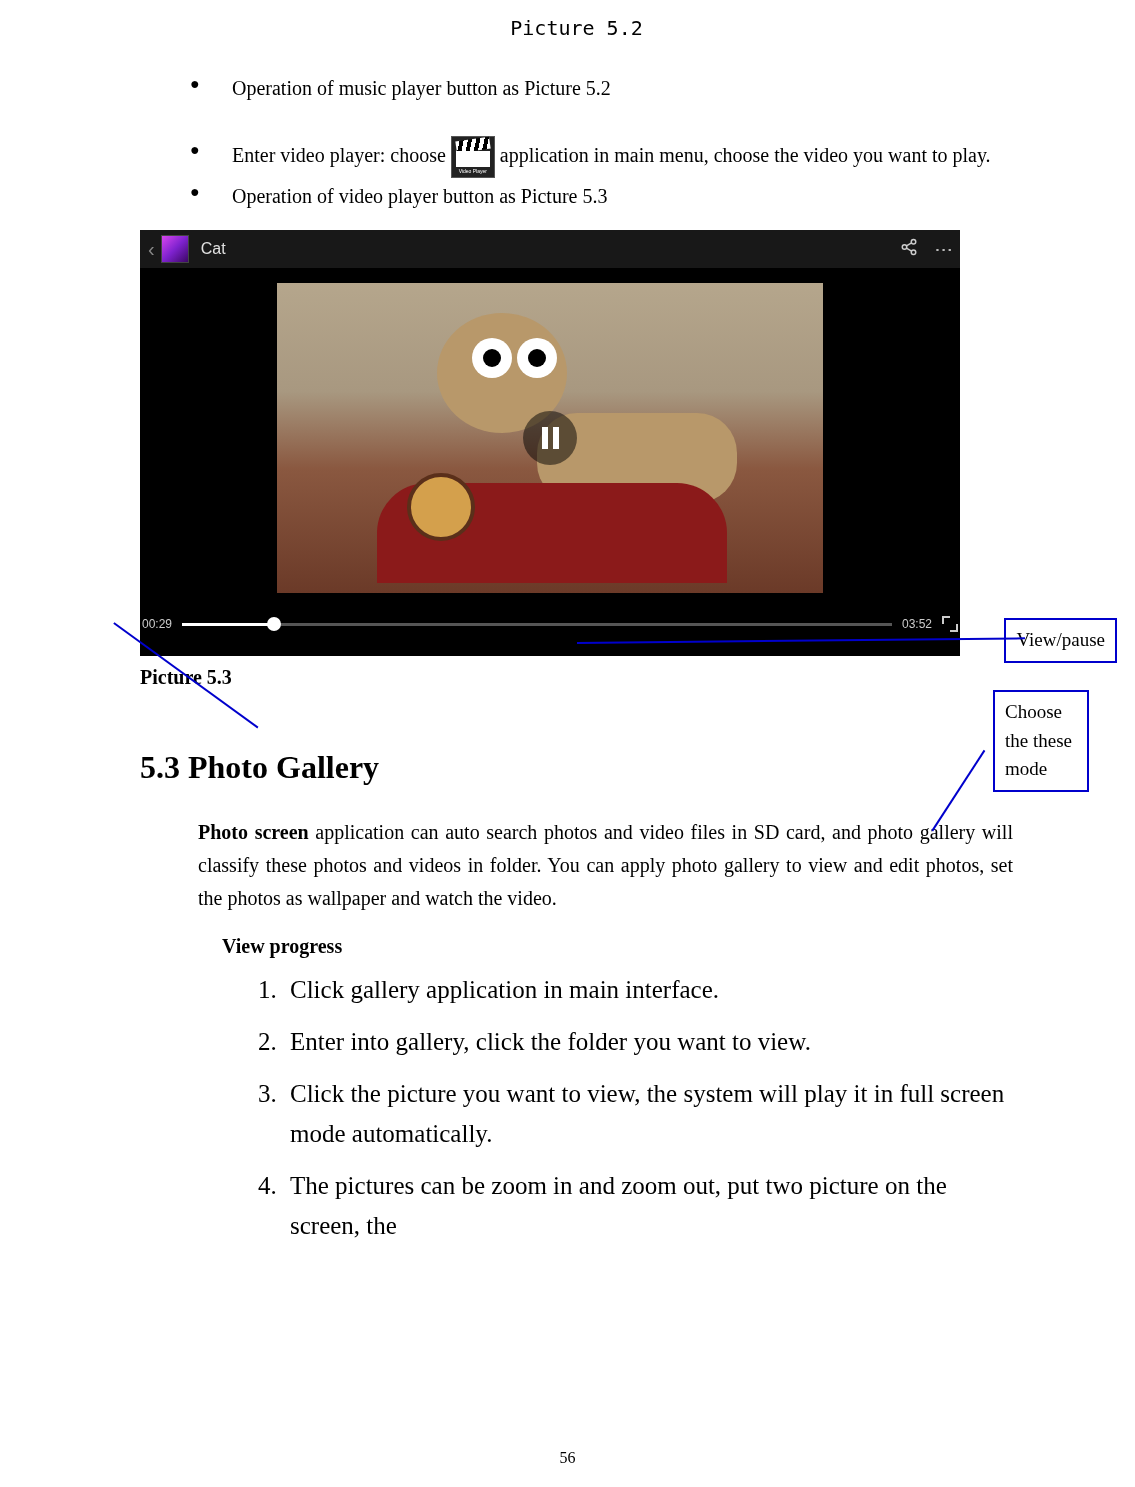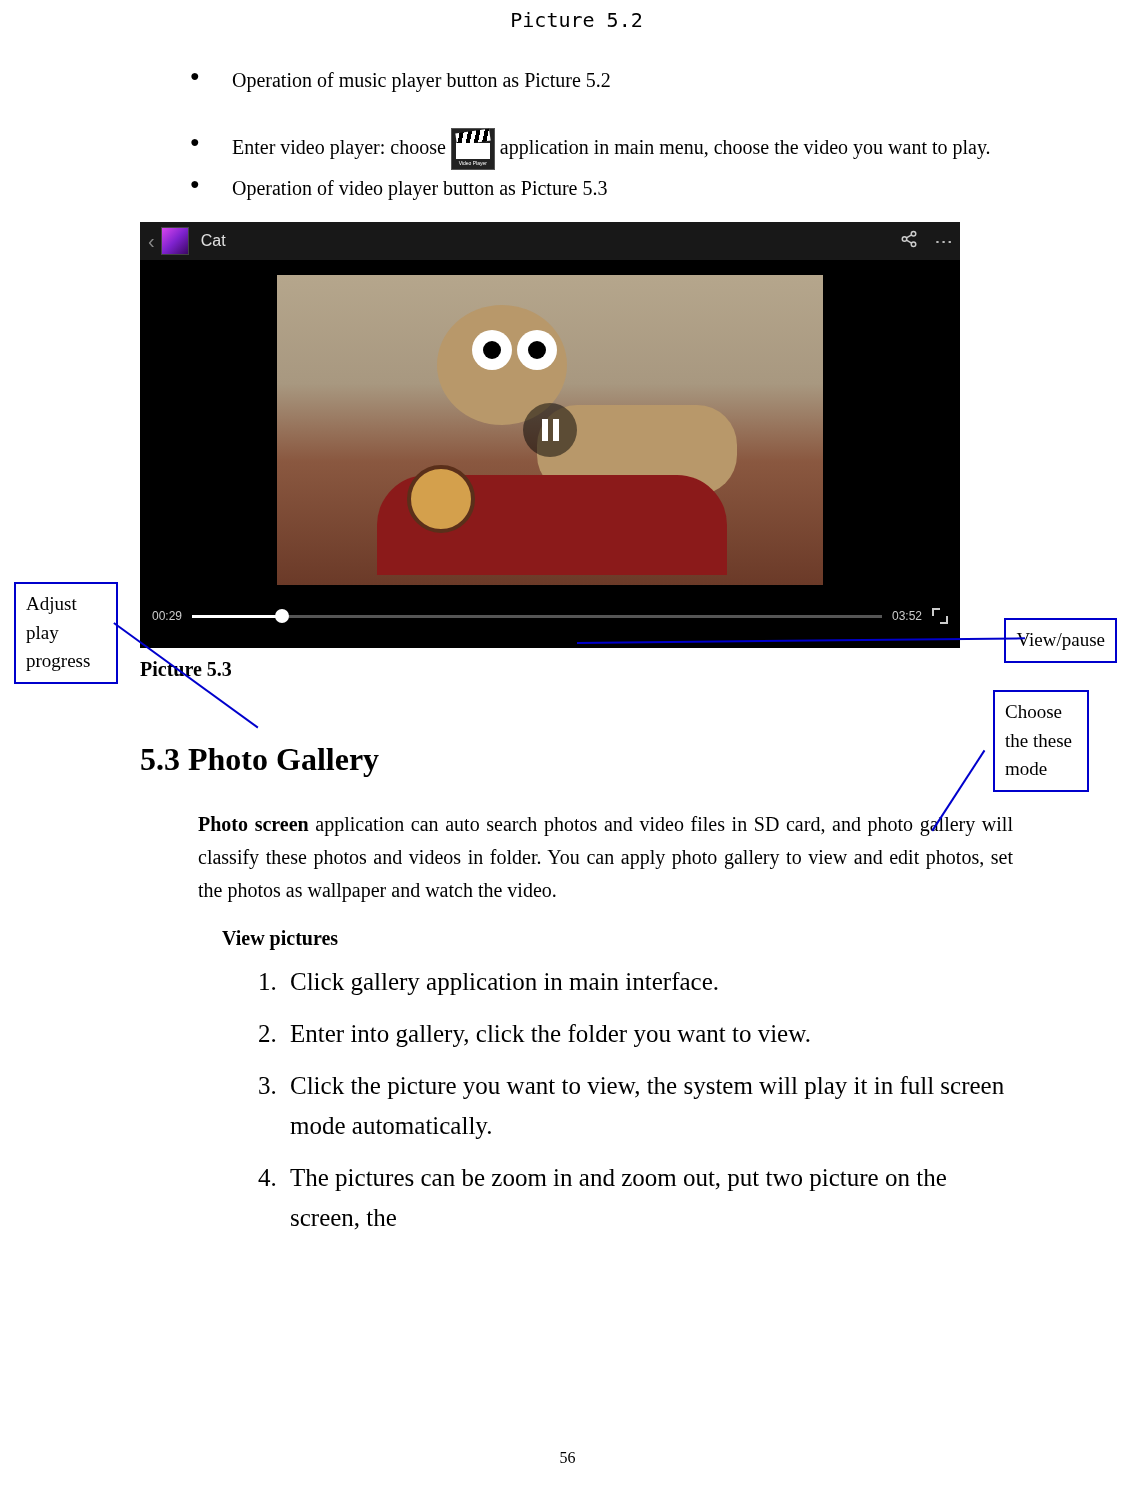--- a/index.html
+++ b/index.html
@@ -16,21 +16,21 @@
       height: 1487px;
     }
     .content {
       margin-left: 140px;
       margin-right: 122px;
     }
     .picture-label-top {
       text-align: center;
       font-family: monospace, "Courier New";
       font-size: 20px;
-      padding-top: 8px;
+      padding-top: 16px;
     }
     .bullet-list {
       list-style: none;
       padding-left: 50px;
       margin-top: 30px;
     }
     .bullet-list li {
       position: relative;
       padding-left: 42px;
       font-size: 20px;
@@ -154,21 +154,21 @@
       gap: 5px;
     }
     .pause-bar {
       width: 6px;
       height: 22px;
       background: #fff;
     }
     .controls-row {
       display: flex;
       align-items: center;
-      padding: 0 12px;
+      padding: 0 2px;
       height: 32px;
       color: #ccc;
       font-family: sans-serif;
       font-size: 12px;
     }
     .progress-track {
       flex: 1;
       height: 3px;
       background: #555;
       margin: 0 10px;
@@ -352,32 +352,31 @@
     </div>
 
     <div class="picture-label">Picture 5.3</div>
 
     <h2 class="section-heading" style="margin-top:60px;">5.3 Photo Gallery</h2>
 
     <p class="paragraph">
       <span class="paragraph-strong">Photo screen</span><span> application can auto search photos and video files in SD card, and photo gallery will classify these photos and videos in folder. You can apply photo gallery to view and edit photos, set the photos as wallpaper and watch the video.</span>
     </p>
 
-    <div class="sub-heading">View pictures</div>
+    <div class="sub-heading">View progress</div>
 
     <ol class="numbered">
       <li>Click gallery application in main interface.</li>
       <li>Enter into gallery, click the folder you want to view.</li>
       <li>Click the picture you want to view, the system will play it in full screen mode automatically.</li>
       <li>The pictures can be zoom in and zoom out, put two picture on the screen, the</li>
     </ol>
 
   </div>
 
-  <div class="callout" style="left:14px; top:582px; width:80px;">Adjust play progress</div>
   <div class="callout" style="right:18px; top:618px;">View/pause</div>
   <div class="callout" style="right:46px; top:690px; width:72px;">Choose the these mode</div>
 
   <div class="callout-line" style="left:114px; top:622px; width:178px; transform:rotate(36deg);"></div>
   <div class="callout-line" style="left:577px; top:642px; width:448px; transform:rotate(-0.6deg);"></div>
   <div class="callout-line" style="left:932px; top:830px; width:96px; transform:rotate(-57deg);"></div>
 
   <div class="page-number">56</div>
 </div>
 

